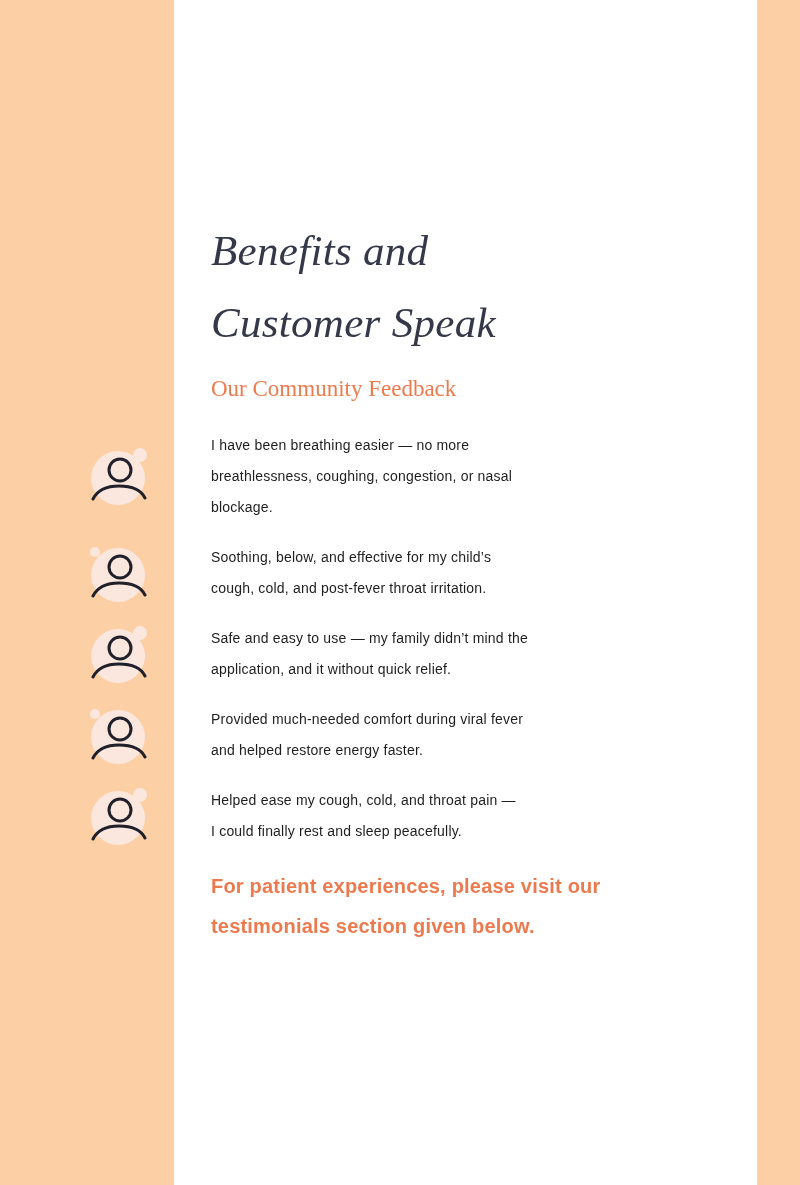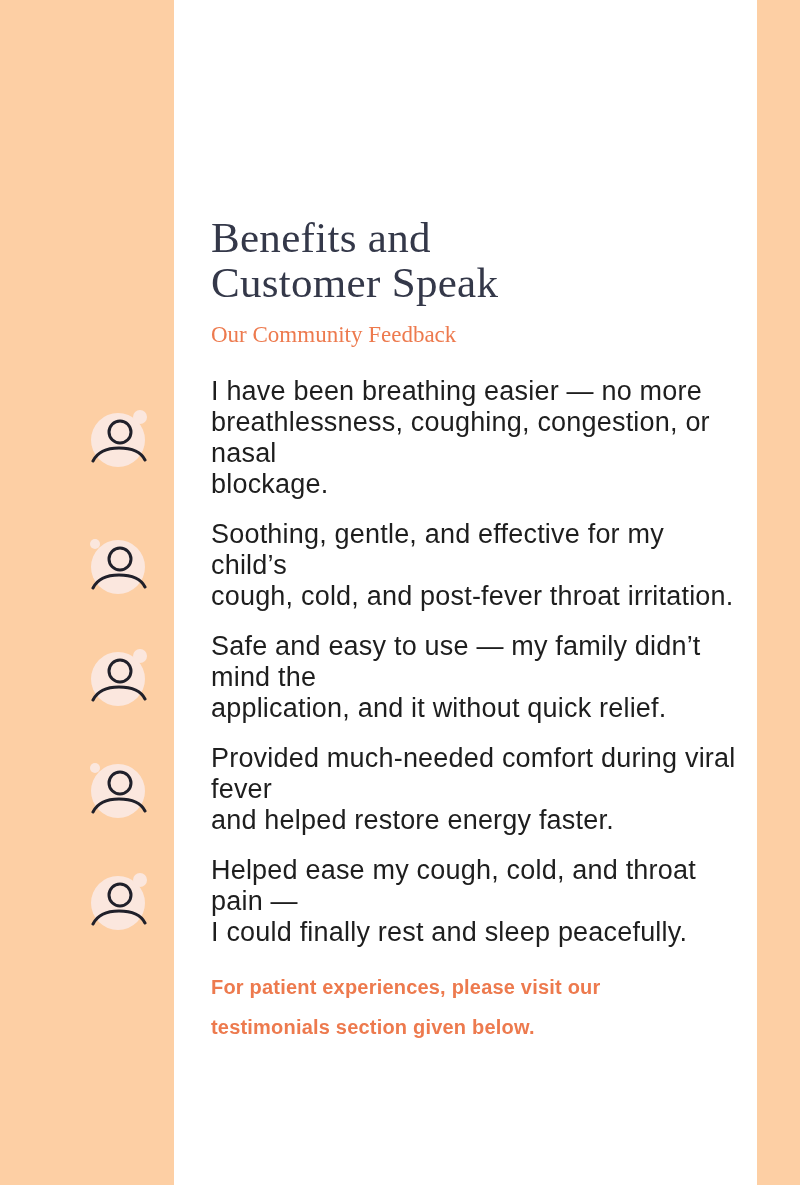--- a/index.html
+++ b/index.html
@@ -22,24 +22,25 @@
   .white-panel{
     position:absolute;left:174px;top:0;
     width:583px;height:100%;
     background:#ffffff;
   }
   .content{position:relative;z-index:1;padding-top:215px;}
   .page-title{
     margin-left:211px;
     font-family:"Liberation Serif",serif;
     font-weight:500;
-    font-size:43px;line-height:45px;
+    font-size:43px;line-height:72px;
     letter-spacing:0.3px;
     color:var(--title);
     white-space:pre-line;
+    font-style:italic;
   }
   .subtitle{
     margin:15px 16px 0 211px;
     font-family:"Liberation Serif",serif;
     font-weight:400;
     font-size:23px;line-height:30px;
     color:var(--orange);
   }
   .testimonials{margin-top:26px;}
   .row{
@@ -50,21 +51,21 @@
     flex:none;width:211px;
     padding-left:89px;
   }
   .person-icon{display:block;}
   .person-icon .bg-circle{fill:var(--pink);}
   .person-icon .bubble{fill:var(--pink);}
   .person-icon .head{fill:none;stroke:var(--stroke);stroke-width:3;}
   .person-icon .shoulders{fill:none;stroke:var(--stroke);stroke-width:3;stroke-linecap:round;}
   .quote{
     width:525px;
-    font-size:27px;line-height:31px;
+    font-size:14px;line-height:31px;
     letter-spacing:0.2px;
     color:var(--body);
     white-space:pre-line;
   }
   .footer-note{
     margin-left:211px;
     font-size:20px;line-height:40px;
     font-weight:bold;
     letter-spacing:0.2px;
     color:var(--orange);
@@ -97,21 +98,21 @@
 
   <div class="row">
     <div class="icon-cell">
       <svg class="person-icon" width="58" height="59" viewBox="0 0 58 59" aria-hidden="true">
         <circle class="bg-circle" cx="29" cy="31" r="27"></circle>
         <circle class="bubble" cx="6" cy="8" r="5"></circle>
         <circle class="head" cx="31" cy="23" r="11"></circle>
         <path class="shoulders" d="M4 52 C9 42 19 39 30 39 C42 39 52 43 56 51"></path>
       </svg>
     </div>
-    <p class="quote">Soothing, gentle, and effective for my child’s
+    <p class="quote">Soothing, below, and effective for my child’s
 cough, cold, and post-fever throat irritation.</p>
   </div>
 
   <div class="row">
     <div class="icon-cell">
       <svg class="person-icon" width="58" height="59" viewBox="0 0 58 59" aria-hidden="true">
         <circle class="bg-circle" cx="29" cy="31" r="27"></circle>
         <circle class="bubble" cx="51" cy="8" r="7"></circle>
         <circle class="head" cx="31" cy="23" r="11"></circle>
         <path class="shoulders" d="M4 52 C9 42 19 39 30 39 C42 39 52 43 56 51"></path>

